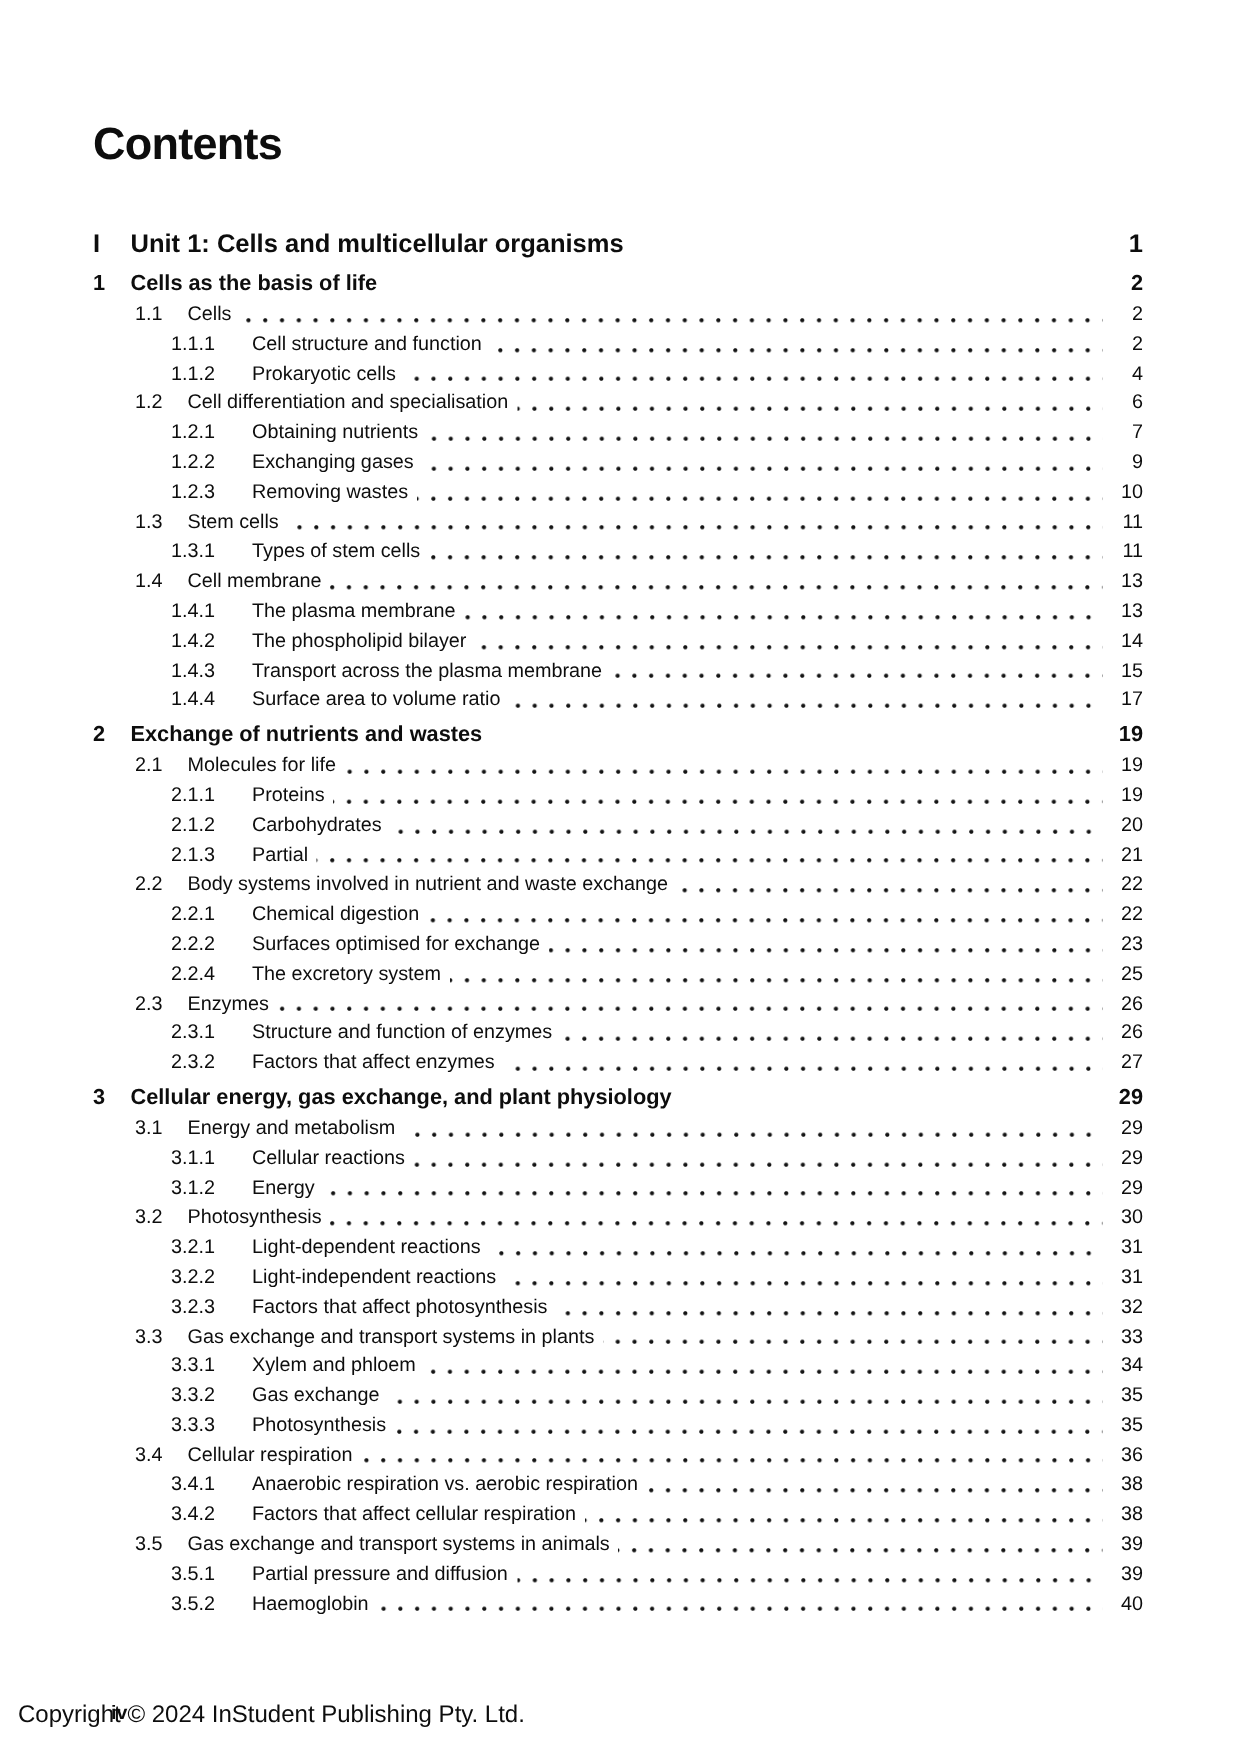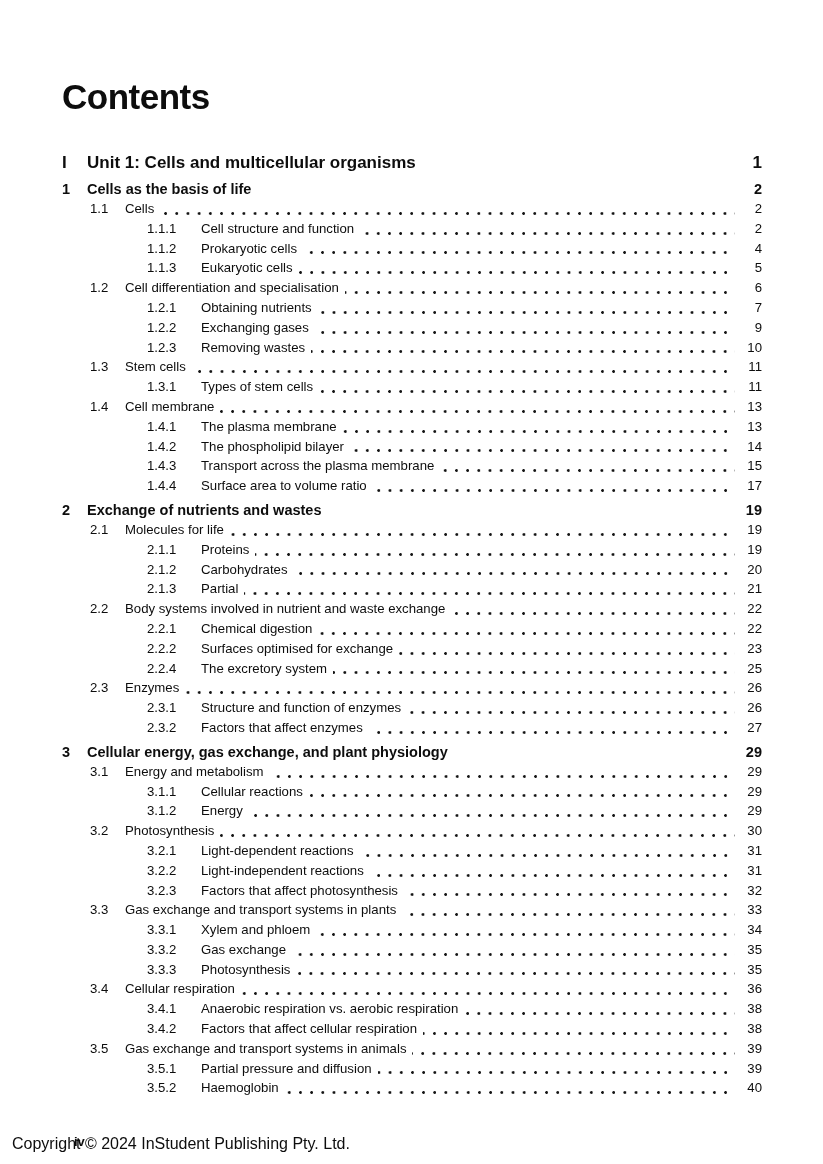--- a/index.html
+++ b/index.html
@@ -17,21 +17,21 @@
     background: #ffffff;
     overflow: hidden;
   }
   .content {
     position: absolute;
     left: 62px; top: 76px;
     width: 700px;
   }
   h1.doc-title {
     margin: 0 0 33px 0;
-    font-size: 35px;
+    font-size: 30px;
     line-height: 42px;
     font-weight: bold;
     letter-spacing: -0.5px;
   }
   .toc { width: 100%; }
   .row { display: flex; align-items: baseline; }
   .row.part {
     font-size: 17px; font-weight: bold;
     line-height: 24px; margin-bottom: 1px;
   }
@@ -39,21 +39,21 @@
     font-size: 14.5px; font-weight: bold;
     line-height: 20px; margin-top: 4px;
   }
   .row.section, .row.subsection {
     font-size: 13.2px;
     line-height: 19.8px;
   }
   .num { flex: none; }
   .part .num, .chapter .num { width: 25px; }
   .section .num { margin-left: 28px; width: 35px; }
-  .subsection .num { margin-left: 85px; width: 54px; }
+  .subsection .num { margin-left: 52px; width: 54px; }
   .title { flex: none; white-space: nowrap; }
   .leader {
     flex: 1 1 auto;
     align-self: flex-end;
     height: 3px;
     margin: 0 7px 4px 6px;
     background-image: radial-gradient(circle at 1.5px 1.5px, #141414 1.05px, rgba(0,0,0,0) 1.7px);
     background-size: 11.2px 3px;
     background-repeat: repeat-x;
     background-position: right top;
@@ -105,26 +105,20 @@
     <span class="title">Cell structure and function</span>
     <span class="leader"></span>
     <span class="pg">2</span>
   </div>
         <div class="row subsection">
     <span class="num">1.1.2</span>
     <span class="title">Prokaryotic cells</span>
     <span class="leader"></span>
     <span class="pg">4</span>
   </div>
-        <div class="row subsection">
-    <span class="num">1.1.3</span>
-    <span class="title">Eukaryotic cells</span>
-    <span class="leader"></span>
-    <span class="pg">5</span>
-  </div>
         <div class="row section">
     <span class="num">1.2</span>
     <span class="title">Cell differentiation and specialisation</span>
     <span class="leader"></span>
     <span class="pg">6</span>
   </div>
         <div class="row subsection">
     <span class="num">1.2.1</span>
     <span class="title">Obtaining nutrients</span>
     <span class="leader"></span>

